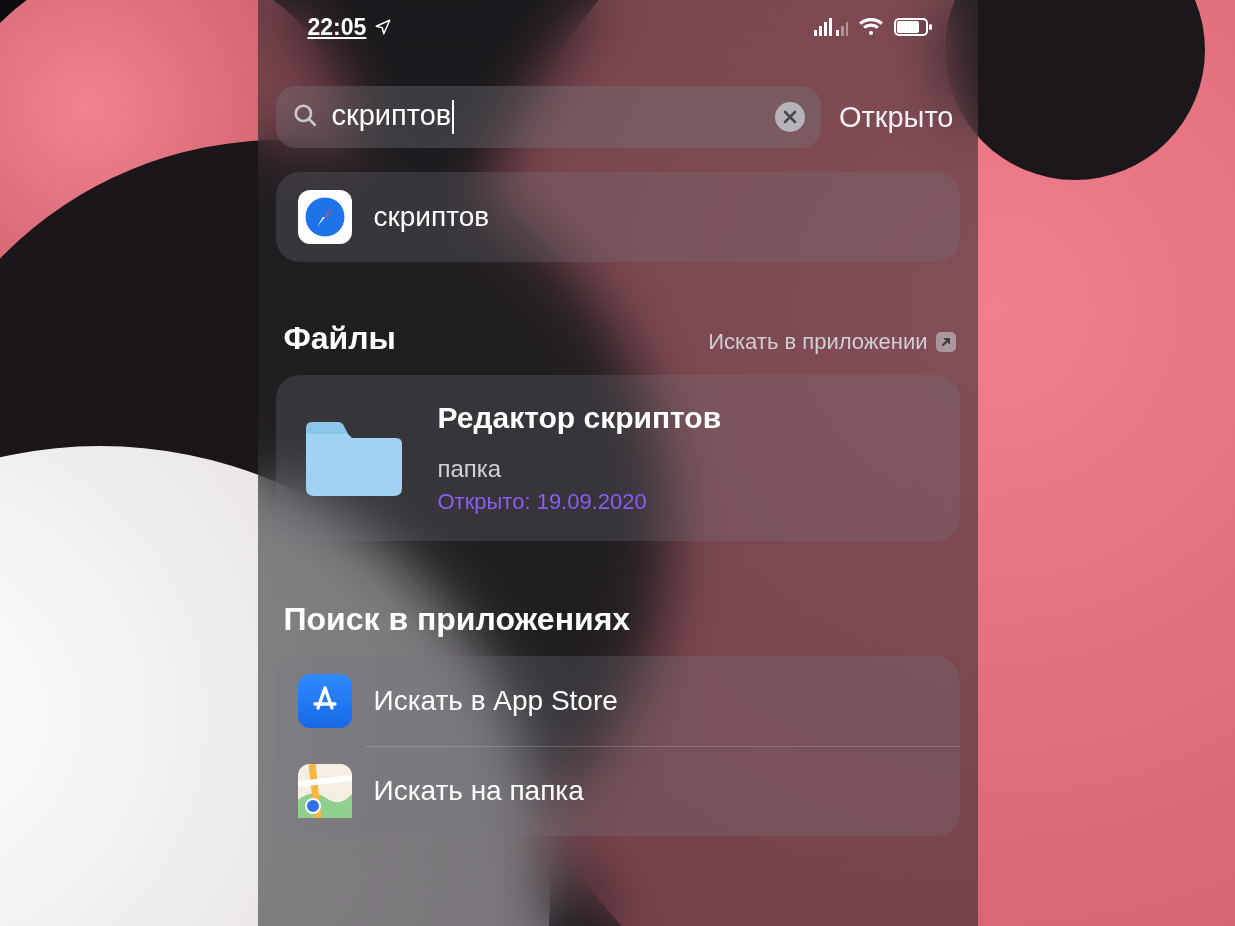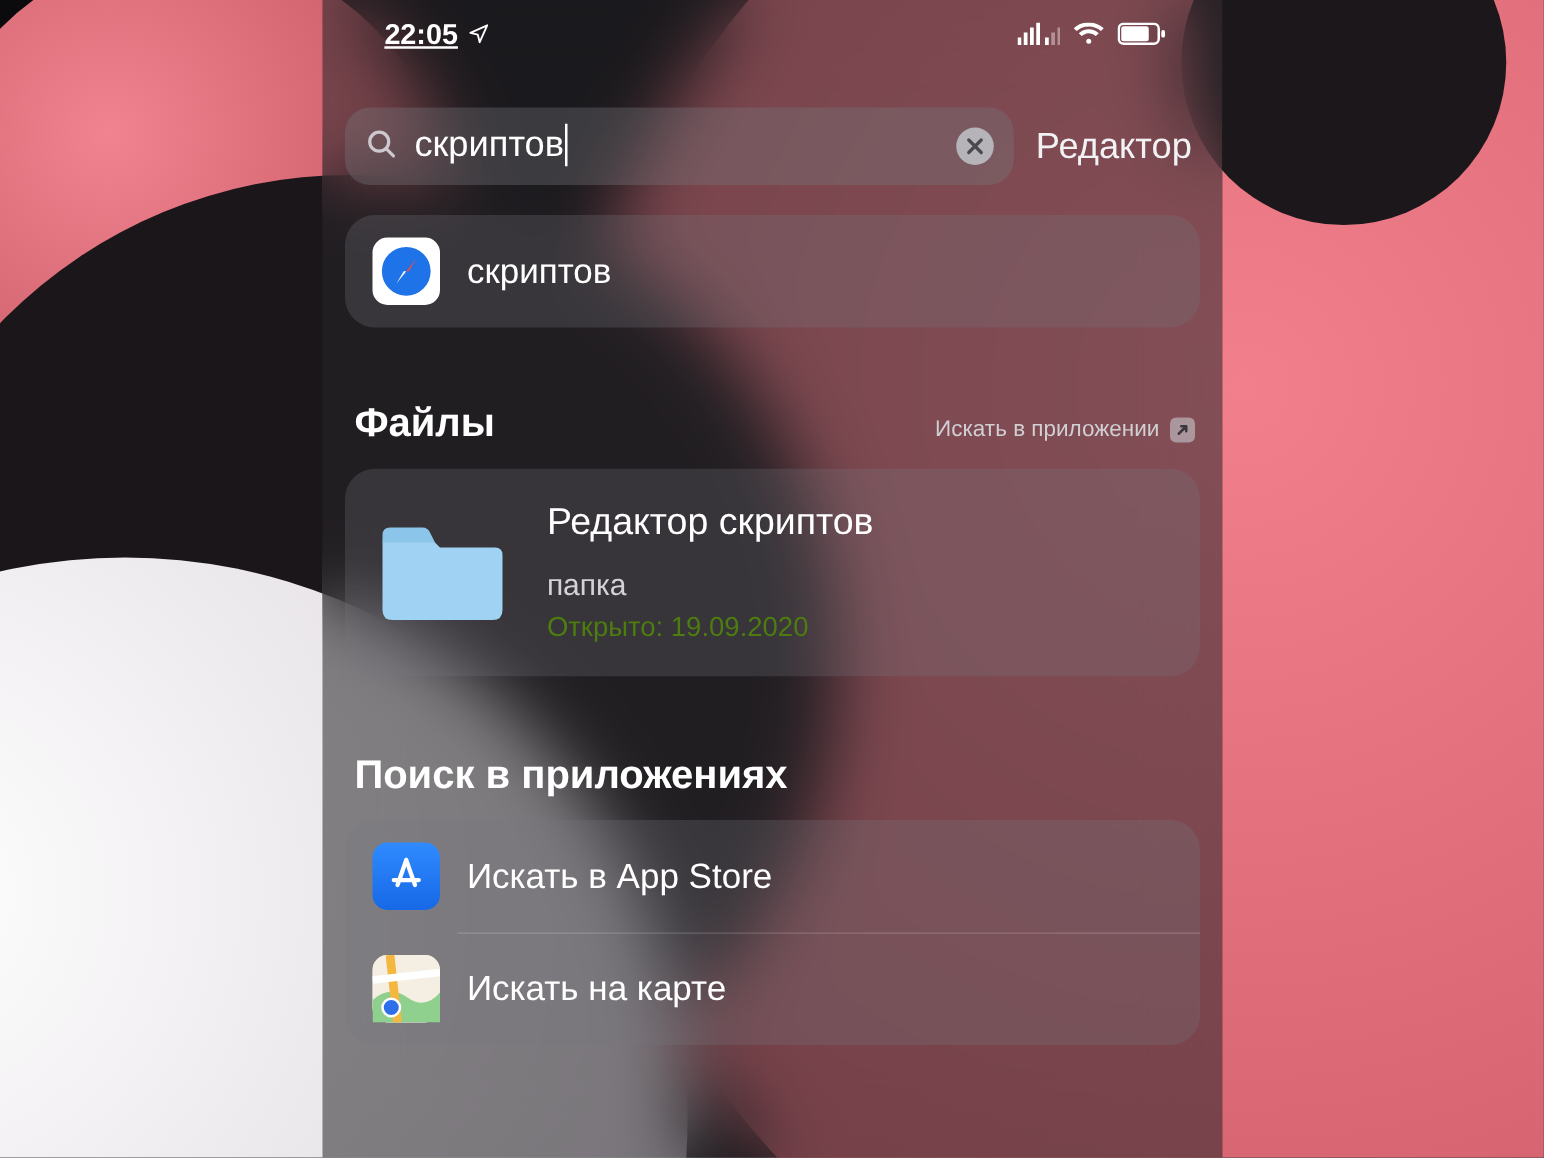--- a/index.html
+++ b/index.html
@@ -37,29 +37,29 @@
   .card{background:rgba(120,118,126,0.28);border-radius:24px;margin-top:24px;overflow:hidden;}
   .row{display:flex;align-items:center;padding:18px 22px;gap:22px;cursor:pointer;}
   .row+.row{position:relative;}
   .row+.row::before{content:"";position:absolute;left:90px;right:0;top:0;height:1px;background:rgba(255,255,255,0.18);}
   .app-icon{width:54px;height:54px;border-radius:12px;flex:0 0 auto;display:flex;align-items:center;justify-content:center;}
   .row-title{font-size:28px;font-weight:400;color:#fff;}
 
   
   .sect-head{display:flex;align-items:baseline;justify-content:space-between;margin:38px 4px 0 8px;}
   .sect-title{font-size:32px;font-weight:700;margin-top:20px;}
-  .sect-link{font-size:18px;color:#cfcfd4;display:flex;align-items:center;gap:8px;cursor:pointer;}
+  .sect-link{font-size:22px;color:#cfcfd4;display:flex;align-items:center;gap:8px;cursor:pointer;}
   .sect-link .chip{width:20px;height:20px;border-radius:5px;background:rgba(200,200,205,0.6);display:flex;align-items:center;justify-content:center;}
 
   
   .file-card{margin-top:18px;padding:26px 24px;display:flex;gap:30px;align-items:center;border-radius:24px;background:rgba(120,118,126,0.26);cursor:pointer;}
   .folder-icon{width:108px;height:88px;flex:0 0 auto;}
-  .file-meta .t1{font-size:30px;font-weight:400;}
+  .file-meta .t1{font-size:30px;font-weight:700;}
   .file-meta .t2{font-size:24px;color:#d3d2d7;margin-top:20px;}
-  .file-meta .t3{font-size:22px;color:#4d7c0f;margin-top:6px;}
+  .file-meta .t3{font-size:22px;color:#8b5cf6;margin-top:6px;}
 
   
   .i-safari{background:#fff;}
   .i-appstore{background:linear-gradient(180deg,#2f8bff 0%,#1768e6 100%);}
   .i-maps{background:linear-gradient(135deg,#f6f3ea 0%,#e8e3d4 100%);}
 
 </style>
 </head>
 <body>
 
@@ -119,21 +119,21 @@
               <line x1="16" y1="16" x2="21" y2="21" stroke="#d7d6db" stroke-width="2.4" stroke-linecap="round"></line>
             </svg>
         </span>
         <span class="search-text"><span>скриптов</span><span class="caret"></span></span>
         <span class="clear-btn">
           <svg width="14" height="14" viewBox="0 0 14 14">
               <path d="M2 2 L12 12 M12 2 L2 12" stroke="#4a494d" stroke-width="2.6" stroke-linecap="round"></path>
             </svg>
         </span>
       </div>
-      <div class="cancel">Редактор</div>
+      <div class="cancel">Открыто</div>
     </div>
 
     <div class="card">
       <div class="row">
         <div class="app-icon i-safari">
           <svg width="44" height="44" viewBox="0 0 44 44">
             <circle cx="22" cy="22" r="20" fill="#1e73e8"></circle>
             <circle cx="22" cy="22" r="20" fill="none" stroke="#fff" stroke-width="1"></circle>
             <polygon points="22,22 30,12 24,22" fill="#ff453a"></polygon>
             <polygon points="22,22 14,32 20,22" fill="#fff"></polygon>
@@ -186,18 +186,18 @@
         <div class="app-icon i-maps">
           <svg width="54" height="54" viewBox="0 0 54 54">
             <rect x="0" y="0" width="54" height="54" rx="12" fill="#f4efe2"></rect>
             <path d="M0 36 Q14 24 28 34 T54 30 V54 H0Z" fill="#8fd08f"></path>
             <path d="M14 0 L20 54" stroke="#f4b73f" stroke-width="7"></path>
             <path d="M0 20 L54 14" stroke="#fff" stroke-width="6"></path>
             <circle cx="15" cy="42" r="7" fill="#2f6fea"></circle>
               <circle cx="15" cy="42" r="7" fill="none" stroke="#fff" stroke-width="2"></circle>
           </svg>
         </div>
-        <div class="row-title">Искать на карте</div>
+        <div class="row-title">Искать на папка</div>
       </div>
     </div>
 
   </div>
 </div>
 
 </body></html>

